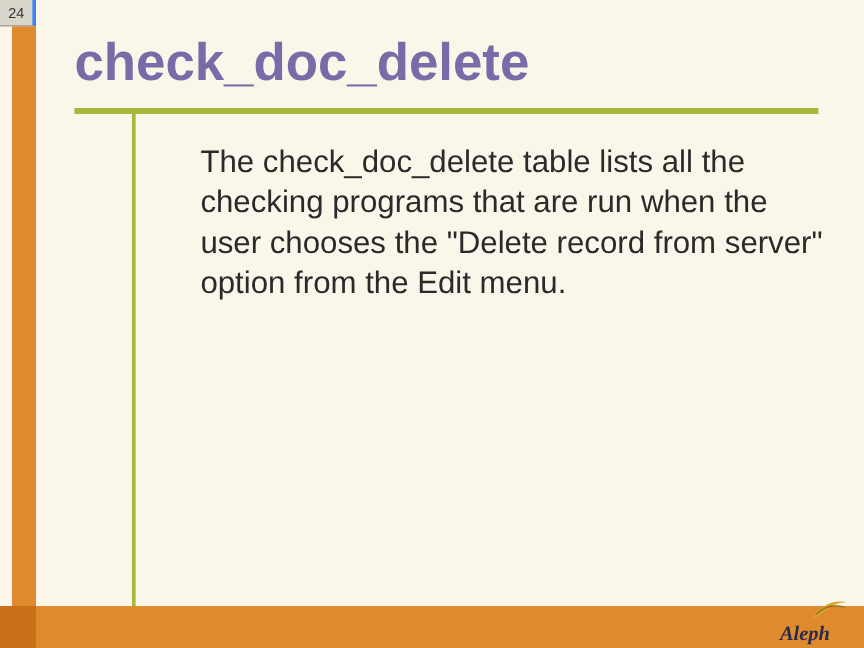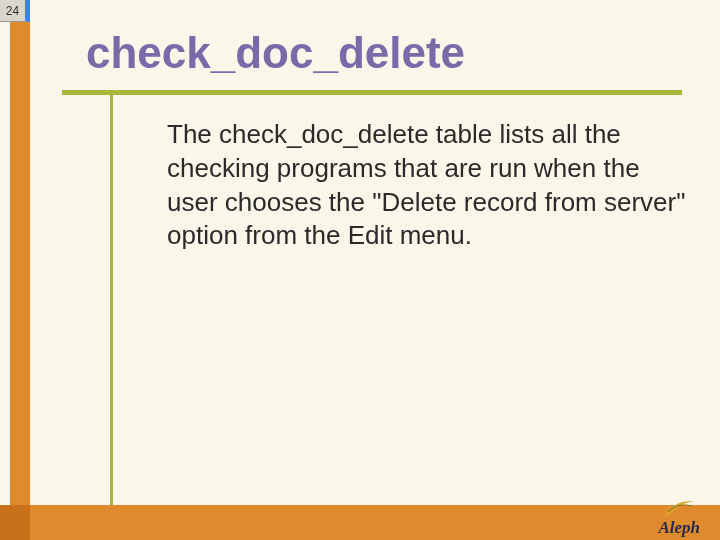--- a/index.html
+++ b/index.html
@@ -15,21 +15,21 @@
       font-family: Verdana, Geneva, sans-serif;
       overflow: hidden;
     }
     .page-number-box {
       position: absolute;
       top: 0;
       left: 0;
       width: 30px;
       height: 22px;
       background: #d9d7cc;
-      border-right: 5px solid #3b82f6;
+      border-right: 3px solid #3b82f6;
       border-bottom: 1px solid #999;
       display: flex;
       align-items: center;
       justify-content: center;
       font-size: 12px;
       color: #333;
       text-align: right;
     }
     .left-stripe {
       position: absolute;
@@ -40,21 +40,20 @@
       background: #e08a2e;
     }
     .slide-title {
       position: absolute;
       top: 28px;
       left: 62px;
       font-size: 44px;
       font-weight: bold;
       color: #7b6aa8;
       font-family: Verdana, Geneva, sans-serif;
-      margin-left: 24px;
     }
     .title-underline {
       position: absolute;
       top: 90px;
       left: 62px;
       width: 620px;
       height: 5px;
       background: #a8b83a;
     }
     .vertical-line {
@@ -88,26 +87,26 @@
       position: absolute;
       bottom: 0;
       left: 0;
       width: 30px;
       height: 35px;
       background: #c9701a;
     }
     .logo {
       position: absolute;
       bottom: 2px;
-      right: 20px;
+      right: 8px;
       width: 62px;
       height: 45px;
       display: flex;
       flex-direction: column;
-      align-items: flex-end;
+      align-items: flex-start;
       justify-content: flex-end;
     }
     .logo-text {
       font-family: Georgia, serif;
       font-size: 17px;
       font-style: italic;
       color: #2a2a4a;
       font-weight: bold;
       position: relative;
       z-index: 2;

